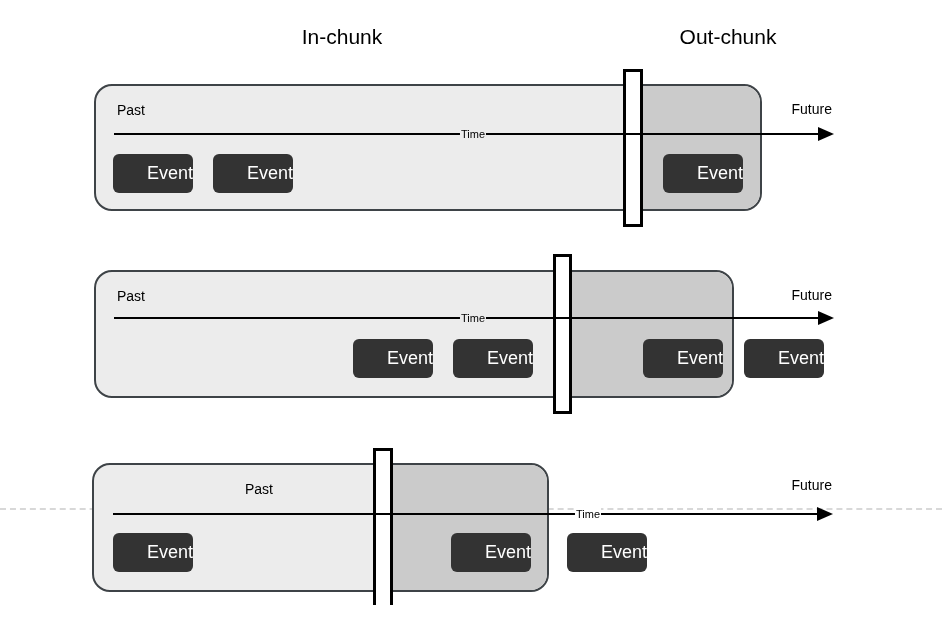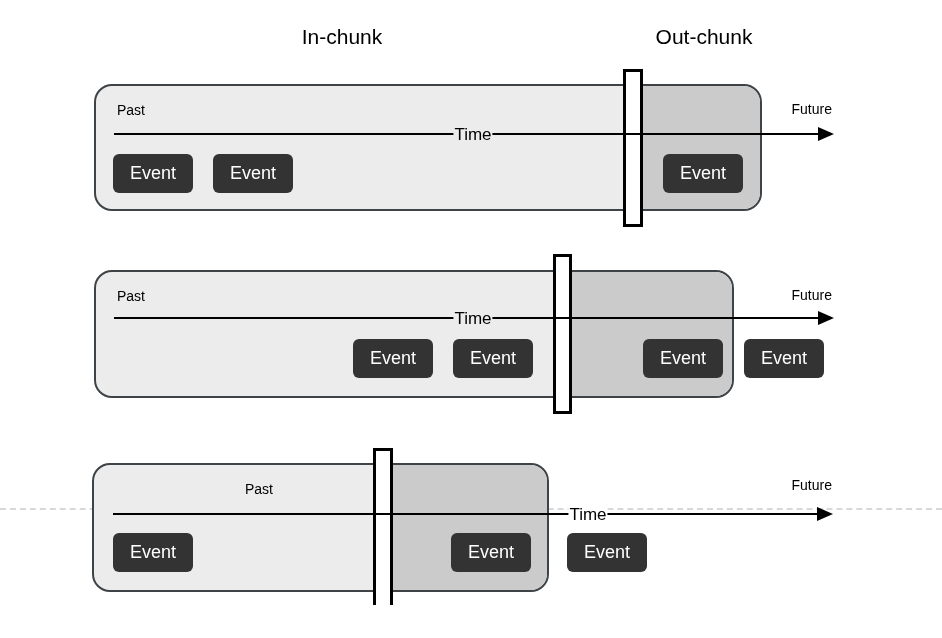--- a/index.html
+++ b/index.html
@@ -30,43 +30,43 @@
   .time-line{
     position:absolute;height:2px;background:#000;z-index:3;
   }
   .arrow-head{
     position:absolute;width:0;height:0;z-index:3;
     border-top:7px solid transparent;border-bottom:7px solid transparent;
     border-left:16px solid #000;
   }
   .time-label{
     position:absolute;transform:translate(-50%,-50%);z-index:3;
-    font-size:17px;line-height:19px;background:#ececec;padding:0 1px;white-space:nowrap;
+    font-size:11px;line-height:19px;background:#ececec;padding:0 1px;white-space:nowrap;
   }
   .time-label.on-white{background:#ffffff;}
   .past-label,.future-label{
     position:absolute;font-size:14px;line-height:19px;white-space:nowrap;z-index:3;
   }
   .past-label.centered{transform:translateX(-50%);}
   .future-label{transform:translateX(-100%);}
   .event{
     position:absolute;width:80px;height:39px;background:#333333;color:#ffffff;
-    border-radius:6px;font-size:18px;line-height:39px;text-align:center;
+    border-radius:6px;font-size:18px;line-height:39px;text-align:right;
     z-index:4;white-space:nowrap;
   }
 </style>
 </head>
 <body>
 
 <div class="canvas">
 
   <div class="dashed-line"></div>
 
   <div class="col-label" style="left:342px;top:25px">In-chunk</div>
-  <div class="col-label" style="left:704px;top:25px">Out-chunk</div>
+  <div class="col-label" style="left:728px;top:25px">Out-chunk</div>
 
   <div class="chunk-box" style="left:94px;top:84px;width:668px;height:127px">
     <div class="out-region" style="left:537px"></div>
   </div>
   <div class="boundary-bar" style="left:623px;top:69px;width:20px;height:158px"></div>
   <div class="time-line" style="left:114px;top:133px;width:706px"></div>
   <div class="arrow-head" style="left:818px;top:127px"></div>
   <div class="past-label" style="left:117px;top:101px">Past</div>
   <div class="time-label" style="left:473px;top:134px">Time</div>
   <div class="future-label" style="left:832px;top:100px">Future</div>

